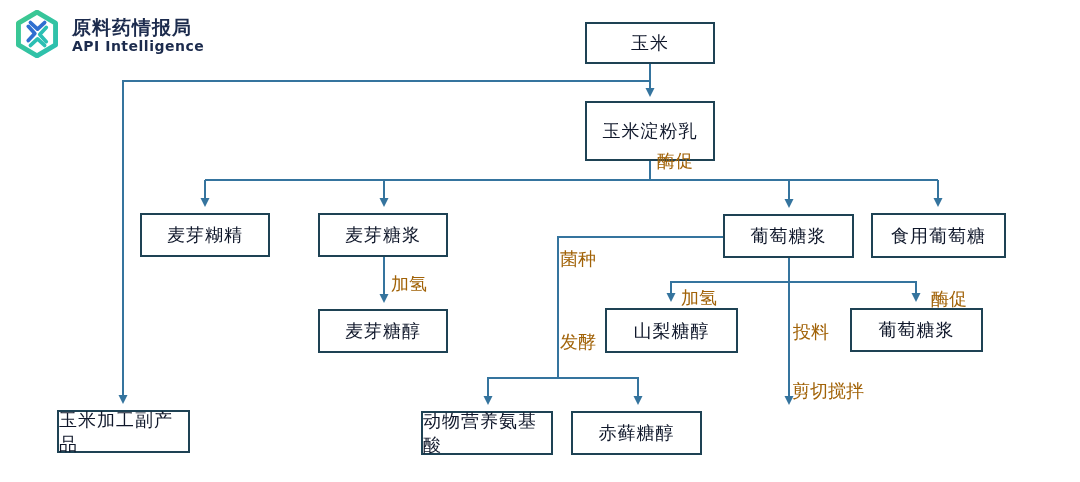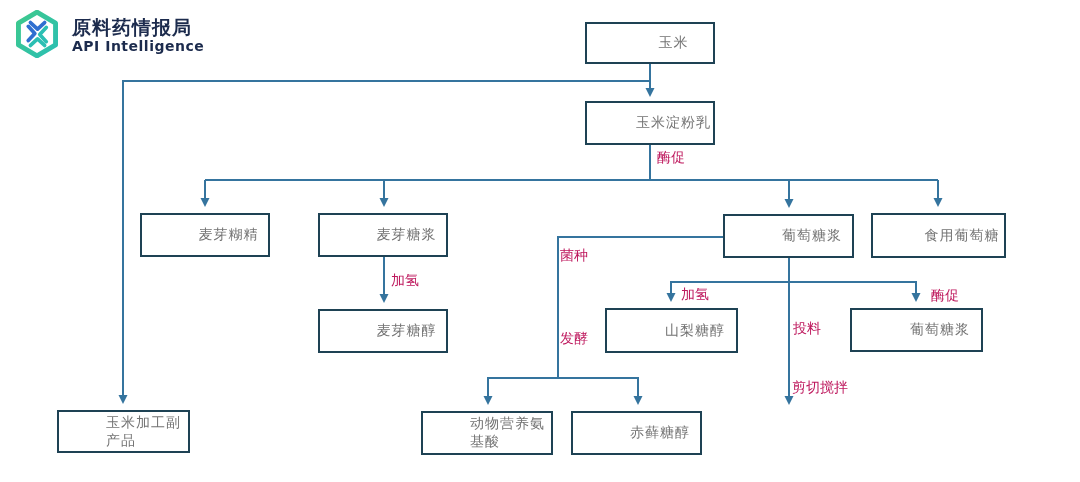--- a/index.html
+++ b/index.html
@@ -11,29 +11,28 @@
     overflow:hidden;
   }
   #wires{position:absolute;left:0;top:0;z-index:1;}
   .node{
     position:absolute;
     box-sizing:border-box;
     background:#ffffff;
     border:2px solid #1e4254;
     display:flex;align-items:center;justify-content:center;
     font-family:"Liberation Serif","DejaVu Serif",serif;
-    font-size:14px;color:#737373;
+    font-size:18px;color:#0f172a;
     letter-spacing:1px;
     z-index:2;
-    padding-left:47px;
   }
   .edge-label{
     position:absolute;
     font-family:"Liberation Serif","DejaVu Serif",serif;
-    font-size:14px;color:#be185d;
+    font-size:18px;color:#a16207;
     z-index:3;
     white-space:nowrap;
   }
   .logo{
     position:absolute;left:14px;top:10px;
     display:flex;align-items:center;gap:12px;z-index:4;
   }
   .logo-text{display:flex;flex-direction:column;justify-content:center;}
   .logo-title{
     font-size:19px;font-weight:bold;color:#1c2b4d;
@@ -100,21 +99,21 @@
       <path d="M789 282 H916 V300" marker-end="url(#ah)"></path>
 
       <path d="M723 237 H558 V378"></path>
       <path d="M558 378 H488 V403" marker-end="url(#ah)"></path>
       <path d="M558 378 H638 V403" marker-end="url(#ah)"></path>
     </g>
   </svg>
 
   <div class="node" style="left:585px;top:22px;width:130px;height:42px;">玉米</div>
 
-  <div class="node" style="left:585px;top:101px;width:130px;height:44px;">玉米淀粉乳</div>
+  <div class="node" style="left:585px;top:101px;width:130px;height:60px;">玉米淀粉乳</div>
 
   <div class="node" style="left:140px;top:213px;width:130px;height:44px;">麦芽糊精</div>
 
   <div class="node" style="left:318px;top:213px;width:130px;height:44px;">麦芽糖浆</div>
 
   <div class="node" style="left:318px;top:309px;width:130px;height:44px;">麦芽糖醇</div>
 
   <div class="node" style="left:723px;top:214px;width:131px;height:44px;">葡萄糖浆</div>
 
   <div class="node" style="left:871px;top:213px;width:135px;height:45px;">食用葡萄糖</div>

